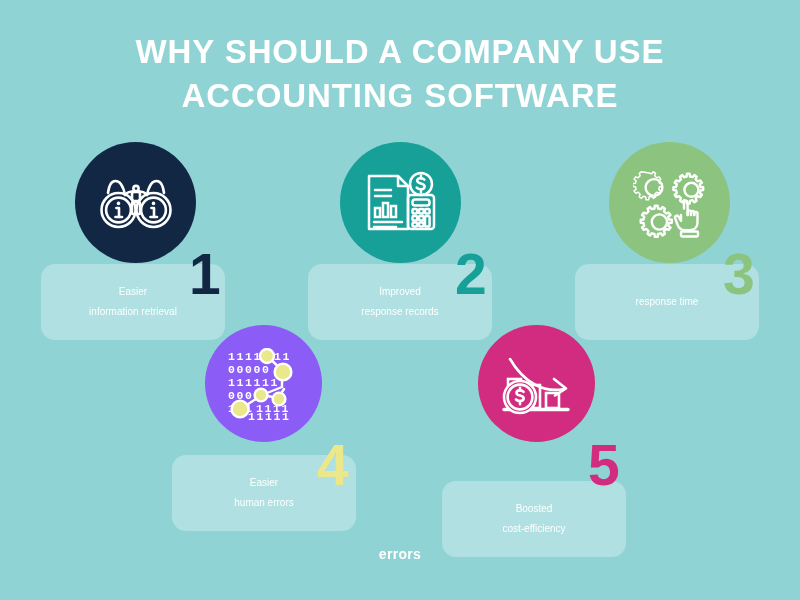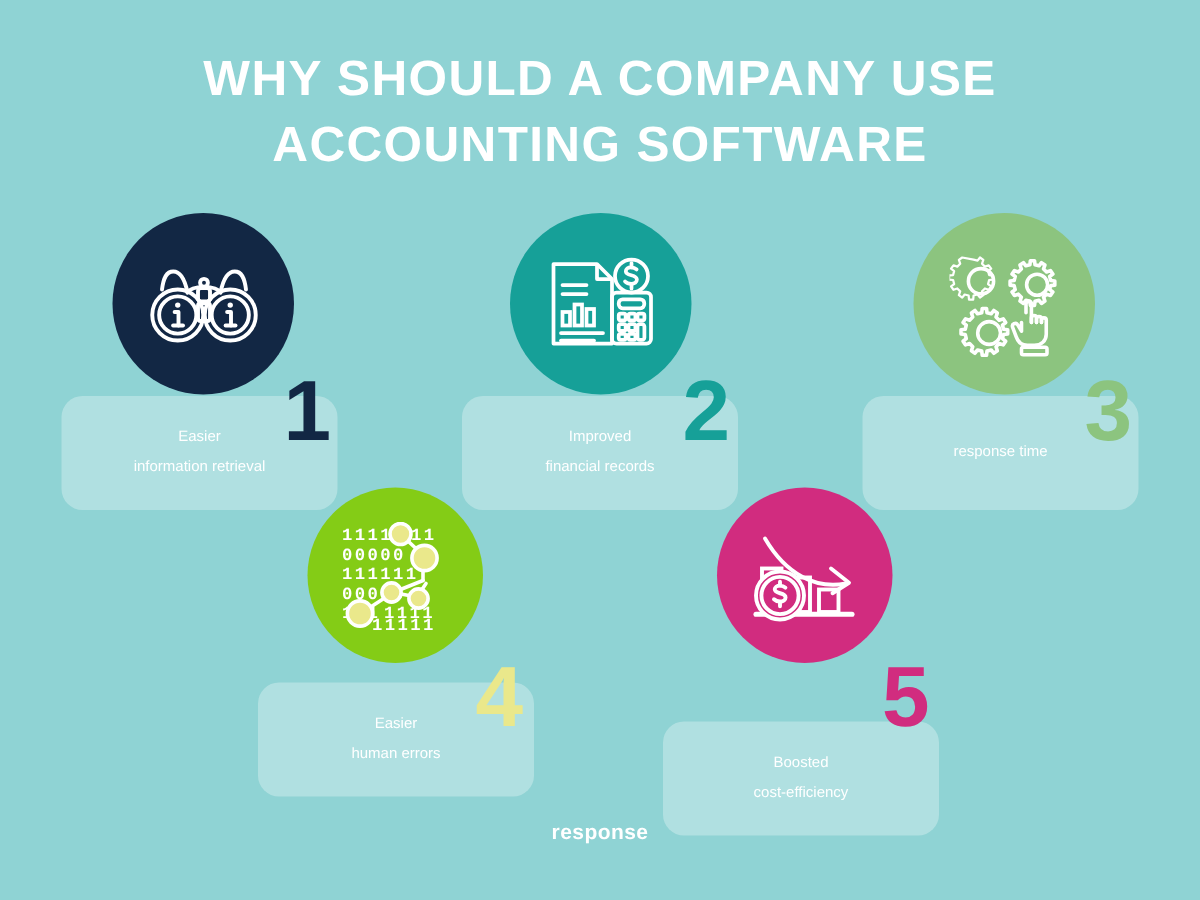--- a/index.html
+++ b/index.html
@@ -155,21 +155,21 @@
         <rect x="56" y="46" width="4.6" height="4.6" rx="1.2"></rect>
         <rect x="49.5" y="52.6" width="4.6" height="4" rx="1.2"></rect>
         <rect x="56" y="52.6" width="4.6" height="4" rx="1.2"></rect>
         <rect x="62" y="46" width="4.6" height="10.6" rx="1.6"></rect>
       </svg>
     </span>
   </div>
   <div class="numeral" style="left:455px; top:246px; color:#16A098;">2</div>
   <div class="card" style="left:308px; top:264px;">
     <span class="card-label">Improved</span>
-    <span class="card-label">financial records</span>
+    <span class="card-label">response records</span>
   </div>
 
   <div class="circle" style="left:609px; top:142px; width:121px; height:121px; background:#8CC47F;">
     <span>
       <svg width="74" height="70" viewBox="0 0 74 70" fill="none" stroke="#FFFFFF" stroke-width="2.4">
         <path d="M22 2 l3.6 .6 1.9-3.1 M22 2" stroke="none"></path>
         <path d="M23.5 3.5 l4.3 1.1 2.6-3.3 3.6 2.6 -1.4 4.1 3.1 3.1 4.1-1.4 2.6 3.6 -3.3 2.6 1.1 4.3 4.3 .4 0 4.5 -4.3 .4 -1.1 4.3 3.3 2.6 -2.6 3.6 -4.1-1.4 -3.1 3.1 1.4 4.1 -3.6 2.6 -2.6-3.3 -4.3 1.1 -.4 4.3 -4.5 0 -.4-4.3 -4.3-1.1 -2.6 3.3 -3.6-2.6 1.4-4.1 -3.1-3.1 -4.1 1.4 -2.6-3.6 3.3-2.6 -1.1-4.3 -4.3-.4 0-4.5 4.3-.4 1.1-4.3 -3.3-2.6 2.6-3.6 4.1 1.4 3.1-3.1 -1.4-4.1 3.6-2.6 Z" stroke-linejoin="round" transform="translate(-1,1) scale(0.62) translate(4,3)"></path>
         <circle cx="21" cy="19.5" r="8.4"></circle>
         <path d="M57 8.5 l2.7 .7 1.6-2.1 2.3 1.6 -.9 2.6 2 2 2.6-.9 1.6 2.3 -2.1 1.6 .7 2.7 2.7 .3 0 2.8 -2.7 .3 -.7 2.7 2.1 1.6 -1.6 2.3 -2.6-.9 -2 2 .9 2.6 -2.3 1.6 -1.6-2.1 -2.7 .7 -.3 2.7 -2.8 0 -.3-2.7 -2.7-.7 -1.6 2.1 -2.3-1.6 .9-2.6 -2-2 -2.6 .9 -1.6-2.3 2.1-1.6 -.7-2.7 -2.7-.3 0-2.8 2.7-.3 .7-2.7 -2.1-1.6 1.6-2.3 2.6 .9 2-2 -.9-2.6 2.3-1.6 1.6 2.1 2.7-.7 .3-2.7 2.8 0 Z" stroke-linejoin="round"></path>
         <circle cx="58.4" cy="21.8" r="7"></circle>
@@ -181,21 +181,21 @@
         <path d="M61.3 47 v-1.6 c0-2 3.2-2 3.2 0 v9.4 c0 4.4-3.3 7.4-8 7.4 h-4.6 c-3.6 0-6.2-2.2-7.4-5.6 l-2.4-6.4 c-.8-2.2 2.2-3.6 3.4-1.6 l2.5 4.2 V47" stroke-linecap="round" stroke-linejoin="round"></path>
         <rect x="48" y="63.5" width="17" height="5" rx="1.2"></rect>
       </svg>
     </span>
   </div>
   <div class="numeral" style="left:723px; top:246px; color:#8CC47F;">3</div>
   <div class="card" style="left:575px; top:264px;">
     <span class="card-label">response time</span>
   </div>
 
-  <div class="circle" style="left:205px; top:325px; width:117px; height:117px; background:#84cc16;">
+  <div class="circle" style="left:205px; top:325px; width:117px; height:117px; background:#8b5cf6;">
     <span>
       <svg width="76" height="72" viewBox="0 0 76 72" fill="none">
         <g fill="#FFFFFF" font-family="'Liberation Mono', monospace" font-size="11.5" font-weight="bold" letter-spacing="1.6">
           <text x="2" y="12">1111</text>
           <text x="48" y="12">11</text>
           <text x="2" y="25">00000</text>
           <text x="56" y="25">0</text>
           <text x="2" y="38">111111</text>
           <text x="2" y="51">00000</text>
           <text x="2" y="64">111</text>
@@ -241,15 +241,15 @@
         </g>
       </svg>
     </span>
   </div>
   <div class="numeral" style="left:588px; top:437px; color:#D12C7F;">5</div>
   <div class="card" style="left:442px; top:481px;">
     <span class="card-label">Boosted</span>
     <span class="card-label">cost-efficiency</span>
   </div>
 
-  <div class="footer-brand">response</div>
+  <div class="footer-brand">errors</div>
 
 </div>
 
 </body></html>

